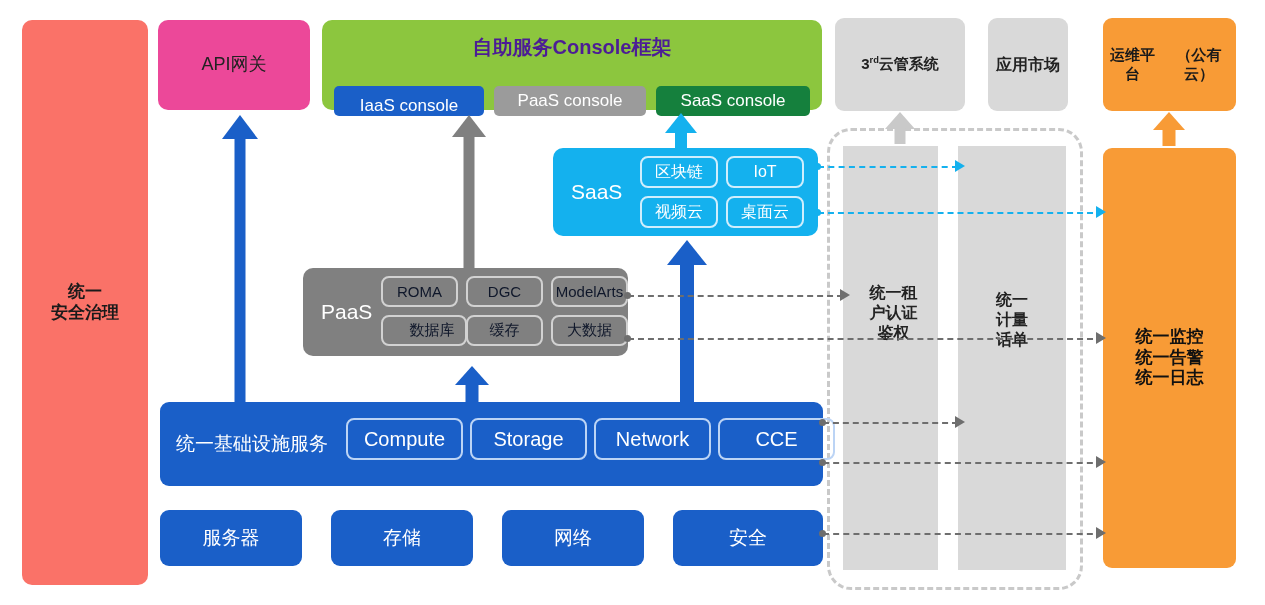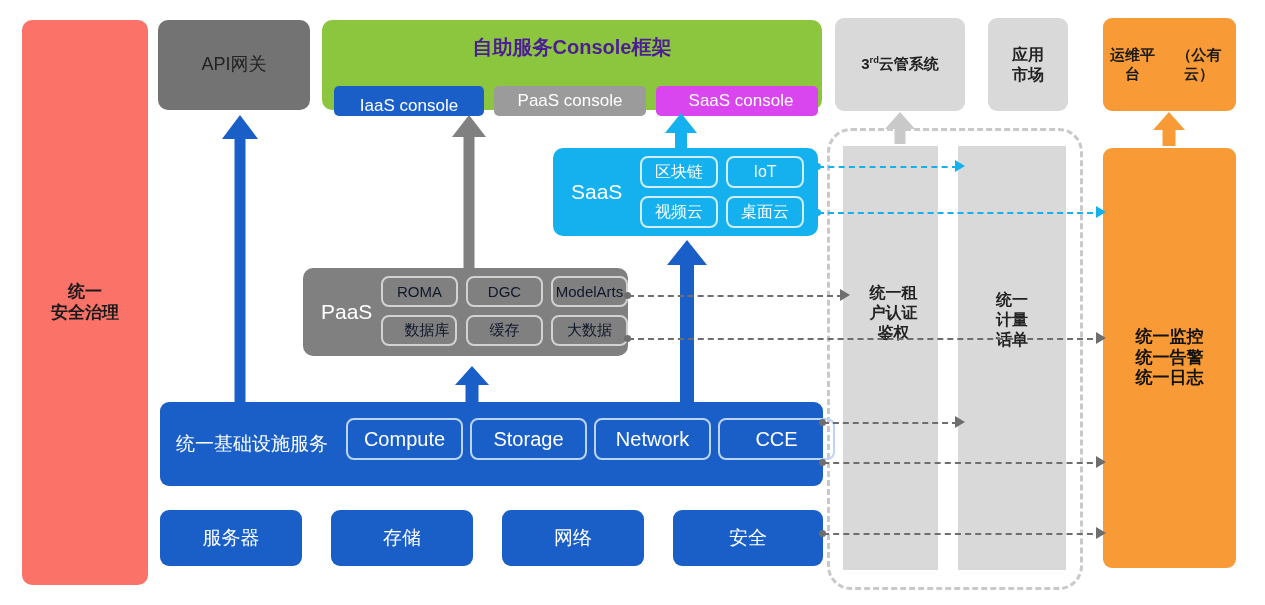--- a/index.html
+++ b/index.html
@@ -4,29 +4,29 @@
 <style>
   html,body{margin:0;padding:0;background:#ffffff;}
   body{font-family:"Liberation Sans","DejaVu Sans",sans-serif;}
   #stage{position:relative;width:1265px;height:605px;background:#fff;overflow:hidden;}
   .box{position:absolute;box-sizing:border-box;display:flex;align-items:center;justify-content:center;text-align:center;line-height:1.22;}
 
   
   .red{background:#FA7268;color:#1a1a1a;font-size:17px;font-weight:700;border-radius:10px;}
 
   
-  .apigw{background:#737373;color:#222;font-size:18px;border-radius:10px;}
+  .apigw{background:#ec4899;color:#222;font-size:18px;border-radius:10px;}
 
   
   .console-frame{background:#8CC63E;border-radius:10px;display:block;}
   .console-title{position:absolute;left:0;right:0;top:14px;text-align:center;color:#4c1d95;font-size:20px;font-weight:700;}
   .console-chip{position:absolute;top:66px;height:30px;border-radius:5px;display:flex;align-items:center;justify-content:center;color:#fff;font-size:17px;}
   .chip-iaas{background:#1A5FC8;align-items:flex-end;}
   .chip-paas{background:#9B9B9B;}
-  .chip-saas{background:#d946ef;padding-left:8px;}
+  .chip-saas{background:#15803d;}
 
   
   .grey-box{background:#D9D9D9;color:#222;font-size:15px;border-radius:9px;font-weight:600;}
   .grey-box.small{font-size:16px;}
 
   
   .orange-top{background:#F89B36;color:#1a1a1a;font-size:15px;border-radius:9px;font-weight:600;}
   .orange-col{background:#F89B36;color:#111;font-size:17px;border-radius:9px;font-weight:700;}
 
   
@@ -111,21 +111,21 @@
     <span>
       <span>3</span><sup>rd</sup><span>云管系统</span>
     </span>
   </div>
 
   <div class="uparrow" style="left:885px;top:112px;width:30px;height:32px;">
     <div class="shaft" style="width:11px;height:18px;background:#C9C9C9;"></div>
     <div class="head" style="border-width:0 15px 17px 15px;border-bottom-color:#C9C9C9;"></div>
   </div>
 
-  <div class="box grey-box small" style="left:988px;top:18px;width:80px;height:93px;flex-direction:column;">
+  <div class="box grey-box small" style="left:988px;top:18px;width:80px;height:93px;flex-direction:row;">
     <span>应用</span>
     <span>市场</span>
   </div>
 
   <div class="box orange-top" style="left:1103px;top:18px;width:133px;height:93px;flex-direction:row;">
     <span>运维平台</span>
     <span>（公有云）</span>
   </div>
 
   <div class="uparrow" style="left:1153px;top:112px;width:32px;height:34px;">
@@ -180,21 +180,21 @@
     <span class="paas-label">PaaS</span>
     <div class="sub-chip-g" style="left:78px;top:8px;width:77px;height:31px;">
       <span>ROMA</span>
     </div>
     <div class="sub-chip-g" style="left:163px;top:8px;width:77px;height:31px;">
       <span>DGC</span>
     </div>
     <div class="sub-chip-g" style="left:248px;top:8px;width:77px;height:31px;">
       <span>ModelArts</span>
     </div>
-    <div class="sub-chip-g" style="left:78px;top:47px;width:76px;height:31px;padding-left:16px;">
+    <div class="sub-chip-g" style="left:78px;top:47px;width:86px;height:31px;padding-left:16px;">
       <span>数据库</span>
     </div>
     <div class="sub-chip-g" style="left:163px;top:47px;width:77px;height:31px;">
       <span>缓存</span>
     </div>
     <div class="sub-chip-g" style="left:248px;top:47px;width:77px;height:31px;">
       <span>大数据</span>
     </div>
   </div>
 

